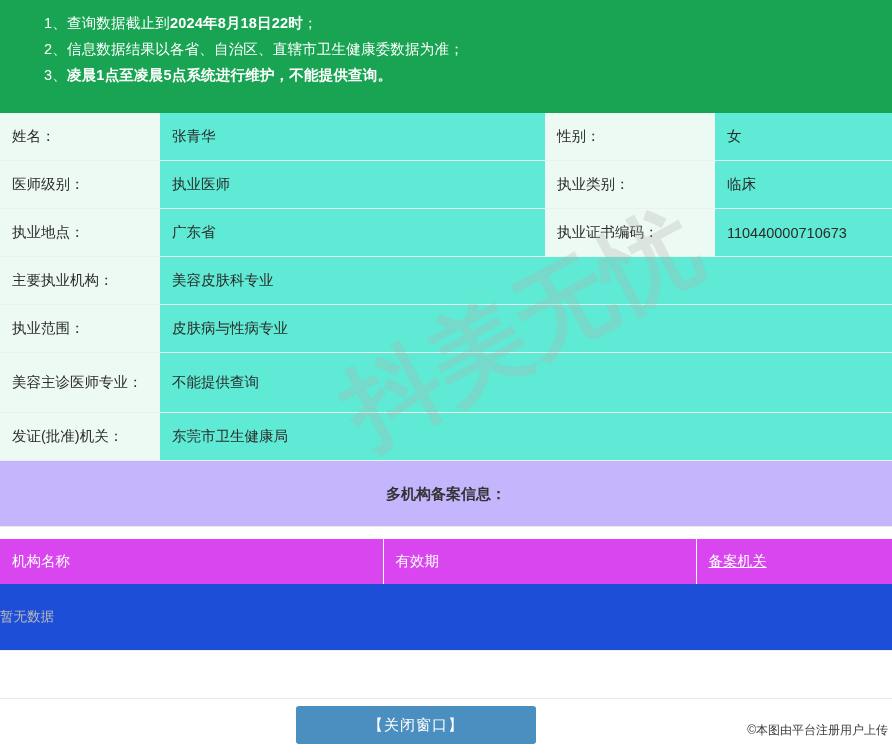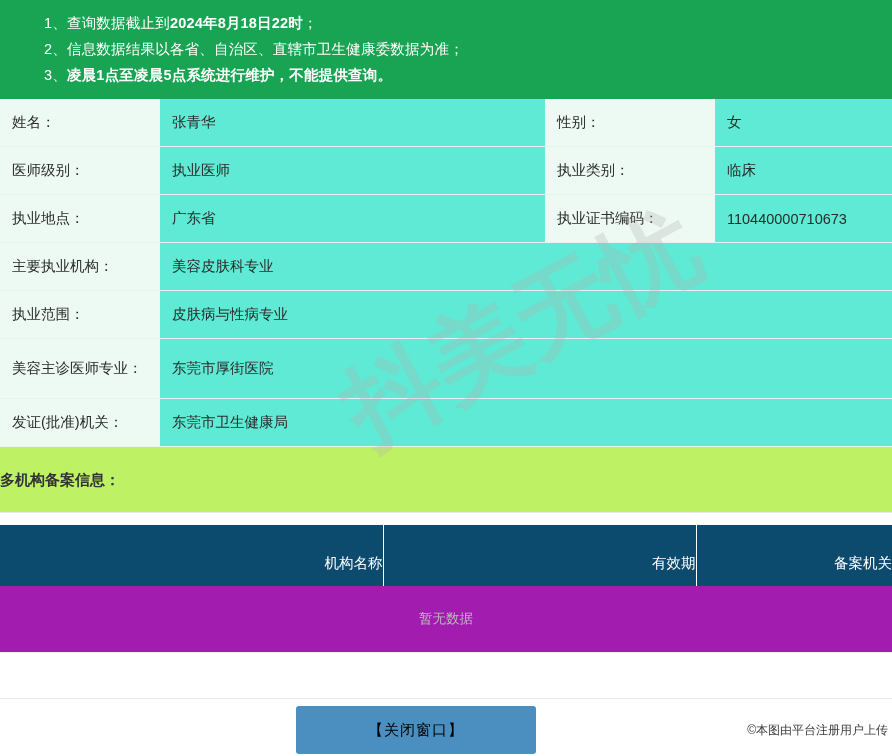--- a/index.html
+++ b/index.html
@@ -17,21 +17,21 @@
     height: 756px;
     overflow: hidden;
     background: #ffffff;
   }
 
   
   .notice {
     background: #18a452;
     color: #ffffff;
     padding: 10px 0 12px 0;
-    height: 99px;
+    height: 113px;
   }
   .notice-line {
     font-size: 14.5px;
     line-height: 26px;
     padding-left: 44px;
     white-space: nowrap;
     letter-spacing: 0.2px;
   }
   .notice-line b { font-weight: bold; }
 
@@ -59,52 +59,52 @@
     color: #333333;
   }
   .col-lbl1 { width: 160px; }
   .col-val1 { width: 385px; }
   .col-lbl2 { width: 170px; }
   .col-val2 { width: 177px; }
   .tall td { height: 60px; }
 
   
   .section-title {
+    text-align: center;
     font-size: 15px;
     font-weight: bold;
     color: #333333;
     padding: 24px 0 22px 0;
-    background: #bef264;
+    background: #c4b5fd;
     border-bottom: 1px solid #e9e9e9;
   }
 
   
   .rec-table {
     width: 892px;
     border-collapse: collapse;
     table-layout: fixed;
     margin-top: 12px;
   }
   .rec-table th {
-    background: #0c4a6e;
+    background: #d946ef;
     color: #ffffff;
     font-size: 14.5px;
     font-weight: normal;
-    text-align: right;
-    padding: 29px 0 13px 12px;
+    text-align: left;
+    padding: 13px 0 13px 12px;
     height: 44px;
     border-right: 1px solid #ffffff;
   }
-  .rec-table th:last-child { border-right: none; }
+  .rec-table th:last-child { border-right: none; text-decoration: underline; }
   .rec-empty {
-    text-align: center;
     color: #b9b9b9;
     font-size: 13.5px;
     padding: 24px 0;
-    background: #a21caf;
+    background: #1d4ed8;
     border-bottom: 1px solid #eeeeee;
   }
   .rec-c1 { width: 383px; }
   .rec-c2 { width: 313px; }
   .rec-c3 { width: 196px; }
 
   
   .footer {
     position: absolute;
     left: 0;
@@ -113,23 +113,23 @@
     height: 58px;
     background: #ffffff;
     border-top: 1px solid #e9e9e9;
   }
   .close-btn {
     position: absolute;
     left: 416px;
     top: 7px;
     transform: translateX(-50%);
     width: 240px;
-    height: 48px;
+    height: 38px;
     background: #4a8fc0;
-    color: #000000;
+    color: #ffffff;
     font-size: 15px;
     border: none;
     border-radius: 3px;
     cursor: pointer;
     font-family: "Liberation Sans", sans-serif;
     letter-spacing: 1px;
   }
 
   
   .wm-big {
@@ -202,21 +202,21 @@
       <tr>
         <td class="lbl">主要执业机构：</td>
         <td class="val" colspan="3">美容皮肤科专业</td>
       </tr>
       <tr>
         <td class="lbl">执业范围：</td>
         <td class="val" colspan="3">皮肤病与性病专业</td>
       </tr>
       <tr class="tall">
         <td class="lbl">美容主诊医师专业：</td>
-        <td class="val" colspan="3">东莞市厚街医院</td>
+        <td class="val" colspan="3">不能提供查询</td>
       </tr>
       <tr>
         <td class="lbl">发证(批准)机关：</td>
         <td class="val" colspan="3">东莞市卫生健康局</td>
       </tr>
     </tbody>
   </table>
 
   <div class="section-title">多机构备案信息：</div>
 

